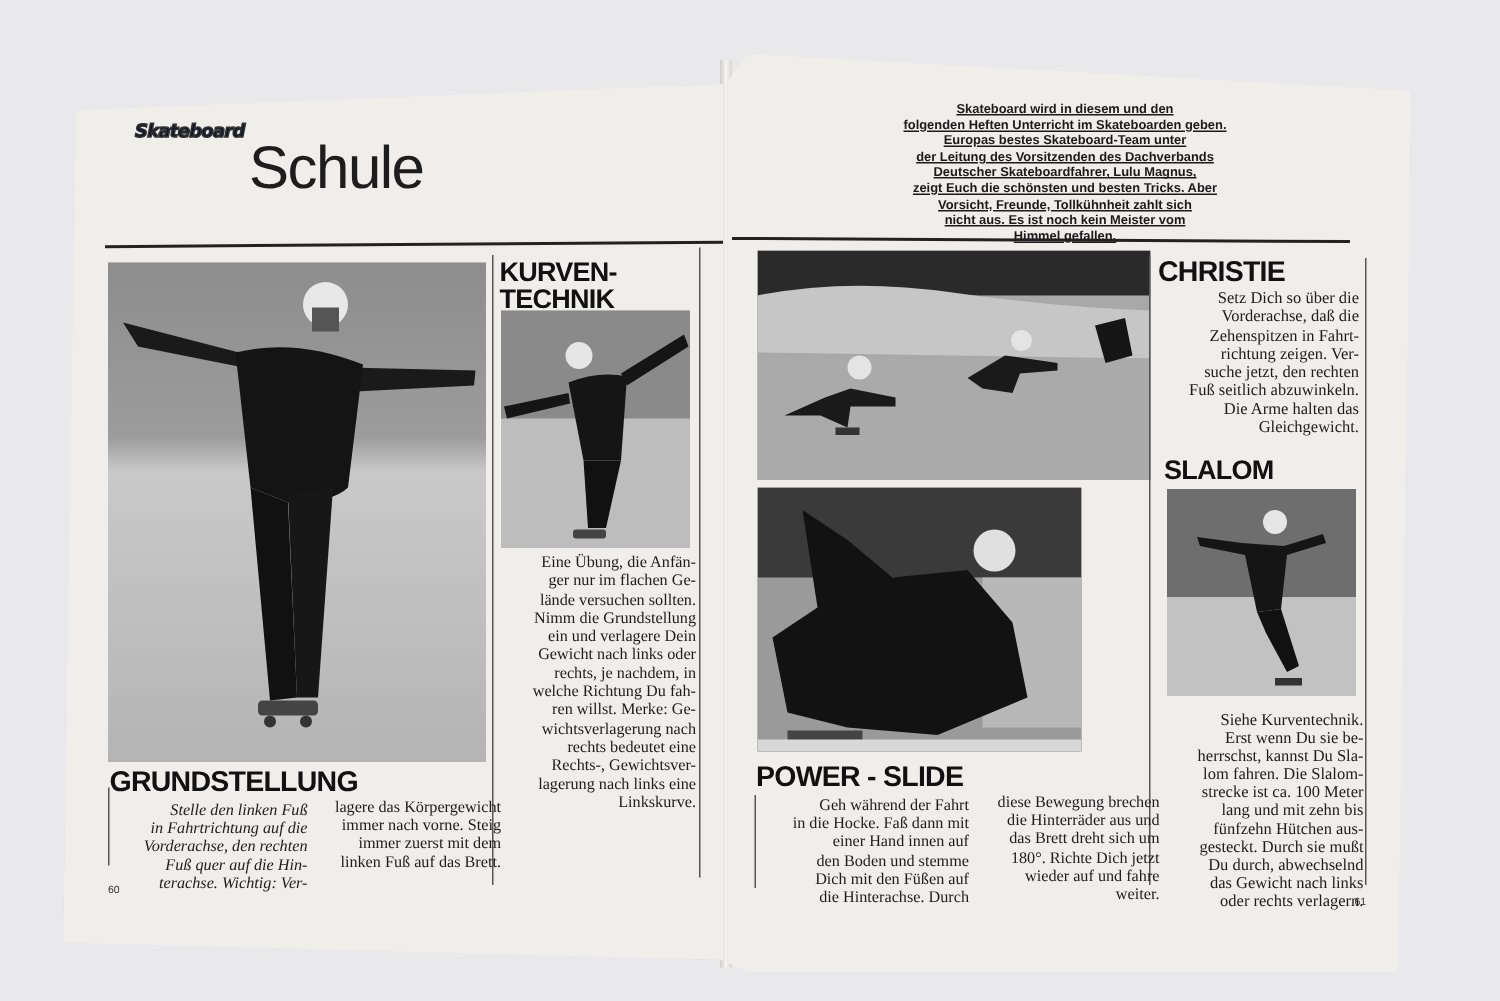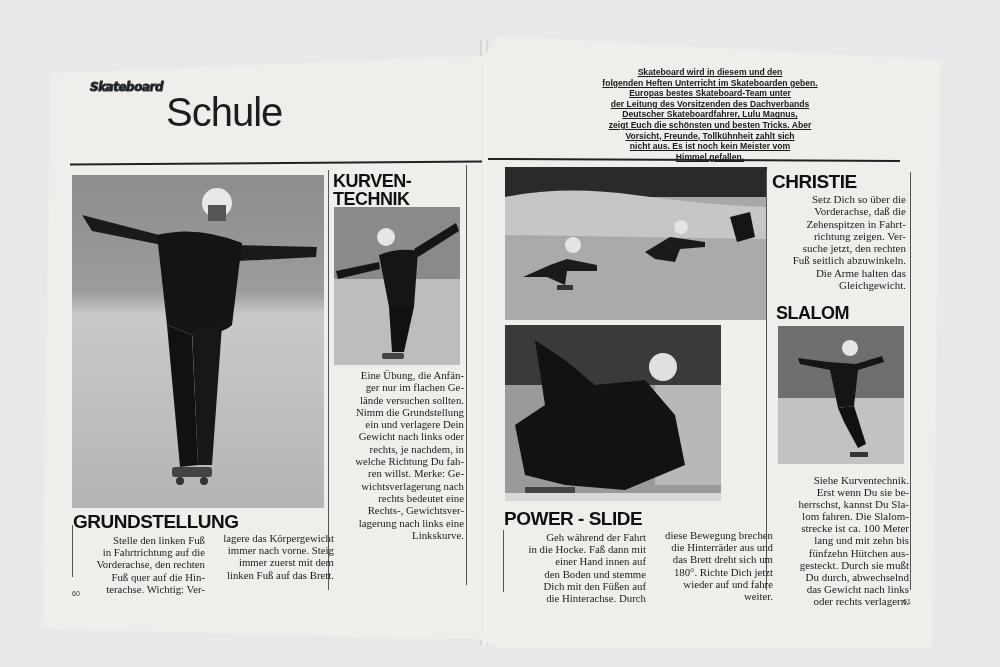--- a/index.html
+++ b/index.html
@@ -91,21 +91,21 @@
 rechts bedeutet eine
 Rechts-, Gewichtsver-
 lagerung nach links eine
 Linkskurve.</div>
 
 <div class="abs vline" style="left:328px;top:170px;height:420px;"></div>
 <div class="abs vline" style="left:466px;top:165px;height:420px;"></div>
 <div class="abs vline" style="left:72px;top:525px;height:52px;"></div>
 
 <div class="abs heading" style="left:73px;top:512px;font-size:19px;">GRUNDSTELLUNG</div>
-<div class="abs body" style="left:75px;top:534px;width:130px;font-size:10.8px;line-height:12.2px;">Stelle den linken Fuß
+<div class="abs body" style="left:75px;top:534px;width:130px;font-size:10.8px;line-height:12.2px;font-style:italic;">Stelle den linken Fuß
 in Fahrtrichtung auf die
 Vorderachse, den rechten
 Fuß quer auf die Hin-
 terachse. Wichtig: Ver-</div>
 <div class="abs body" style="left:204px;top:532px;width:130px;font-size:10.8px;line-height:12.2px;">lagere das Körpergewicht
 immer nach vorne. Steig
 immer zuerst mit dem
 linken Fuß auf das Brett.</div>
 
 <div class="abs pnum" style="left:72px;top:590px;">60</div>

